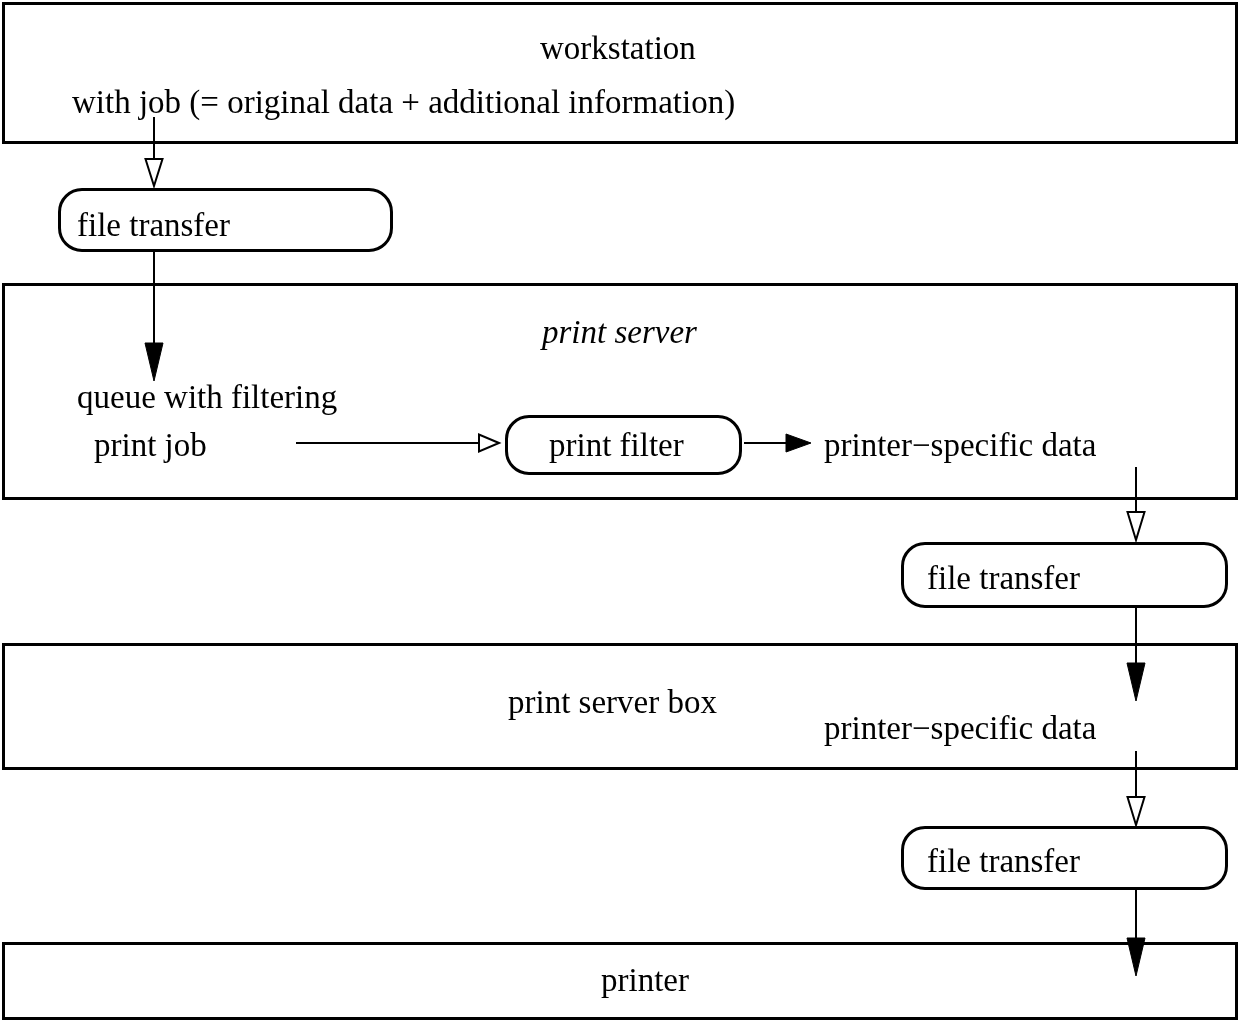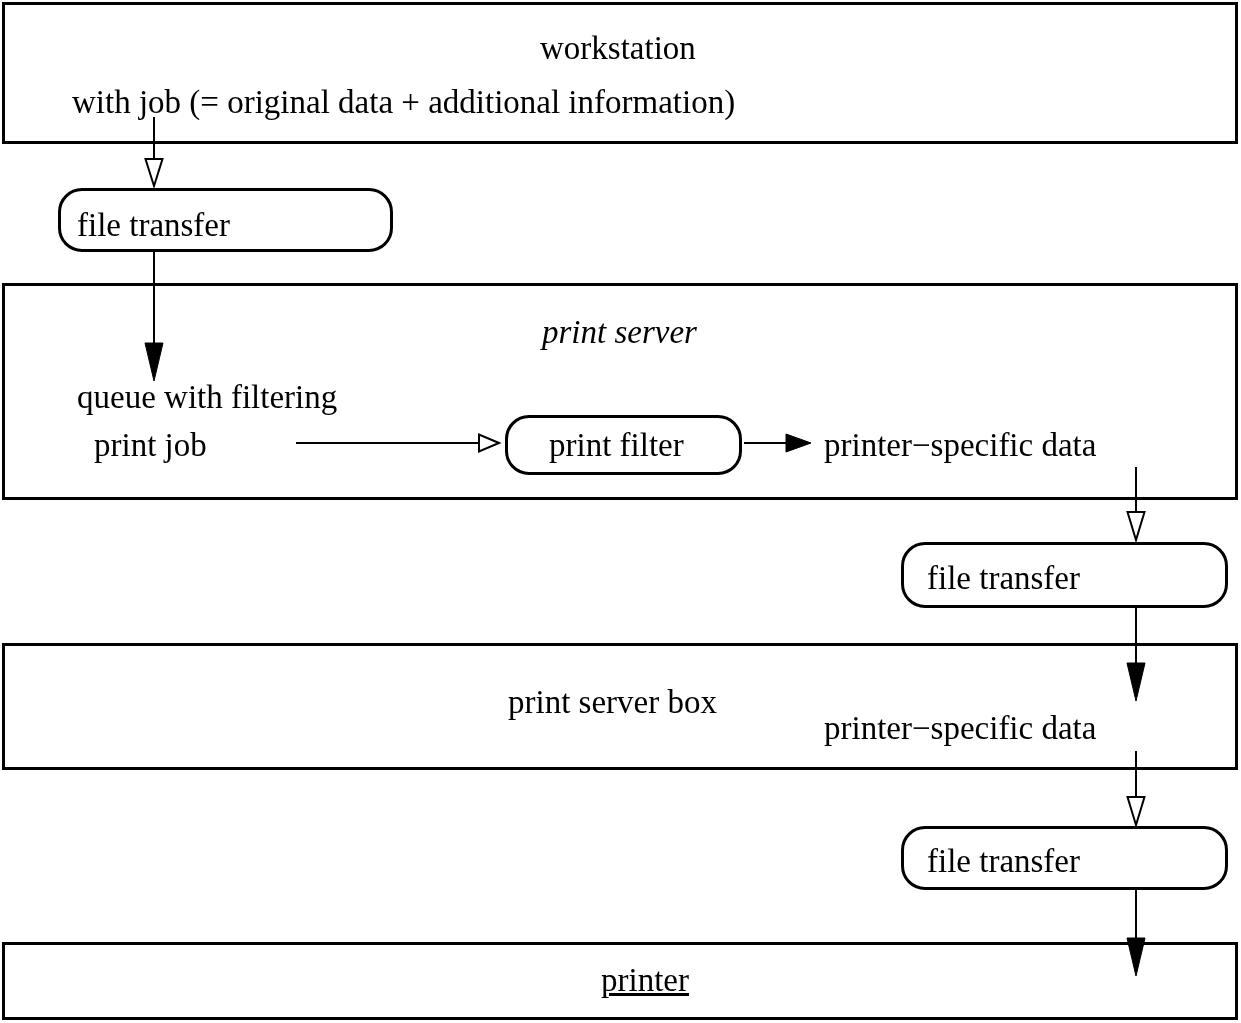--- a/index.html
+++ b/index.html
@@ -52,21 +52,21 @@
 <span class="lbl" style="left:824px;top:428px;">printer−specific data</span>
 
 <span class="lbl" style="left:927px;top:561px;">file transfer</span>
 
 <span class="lbl" style="left:508px;top:673px;margin-top:12px;">print server box</span>
 
 <span class="lbl" style="left:824px;top:711px;">printer−specific data</span>
 
 <span class="lbl" style="left:927px;top:844px;">file transfer</span>
 
-<span class="lbl" style="left:601px;top:963px;text-decoration:underline;">printer</span>
+<span class="lbl" style="left:601px;top:963px;">printer</span>
 
 <svg class="arrows" width="1241" height="1023" viewBox="0 0 1241 1023">
 
   <g>
     <line x1="154" y1="117" x2="154" y2="161"></line>
     <polygon class="hollow" points="154,186 145.5,159 162.5,159"></polygon>
   </g>
 
   <g>
     <line x1="154" y1="252" x2="154" y2="350"></line>

